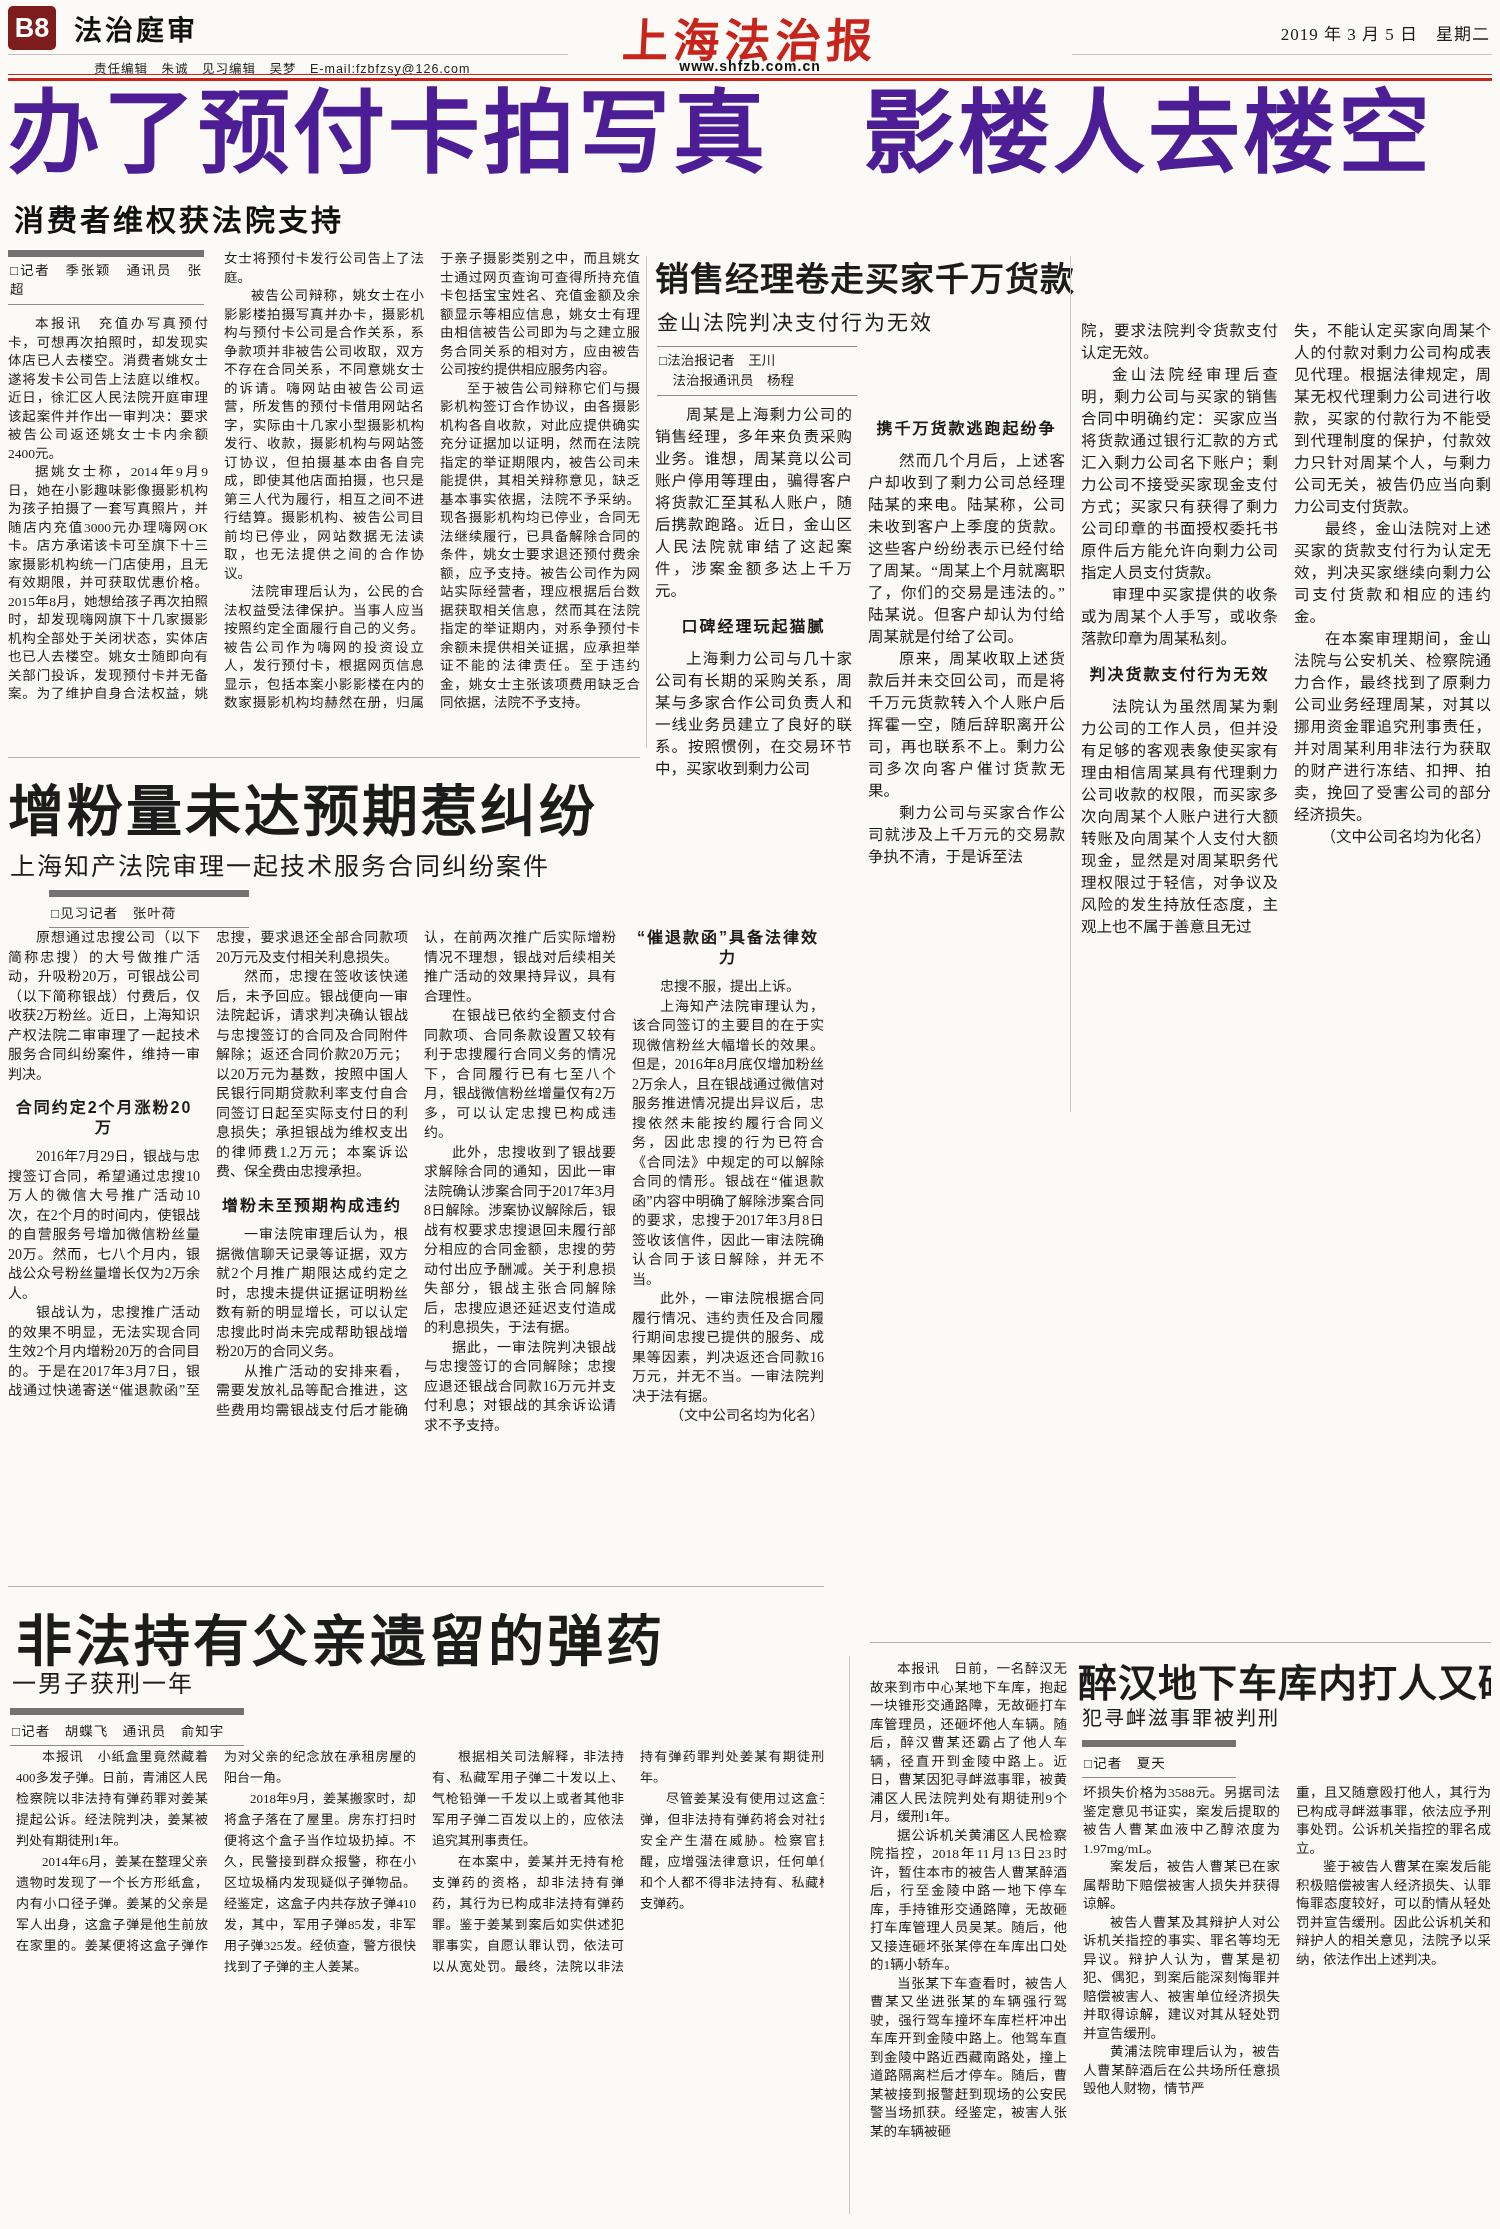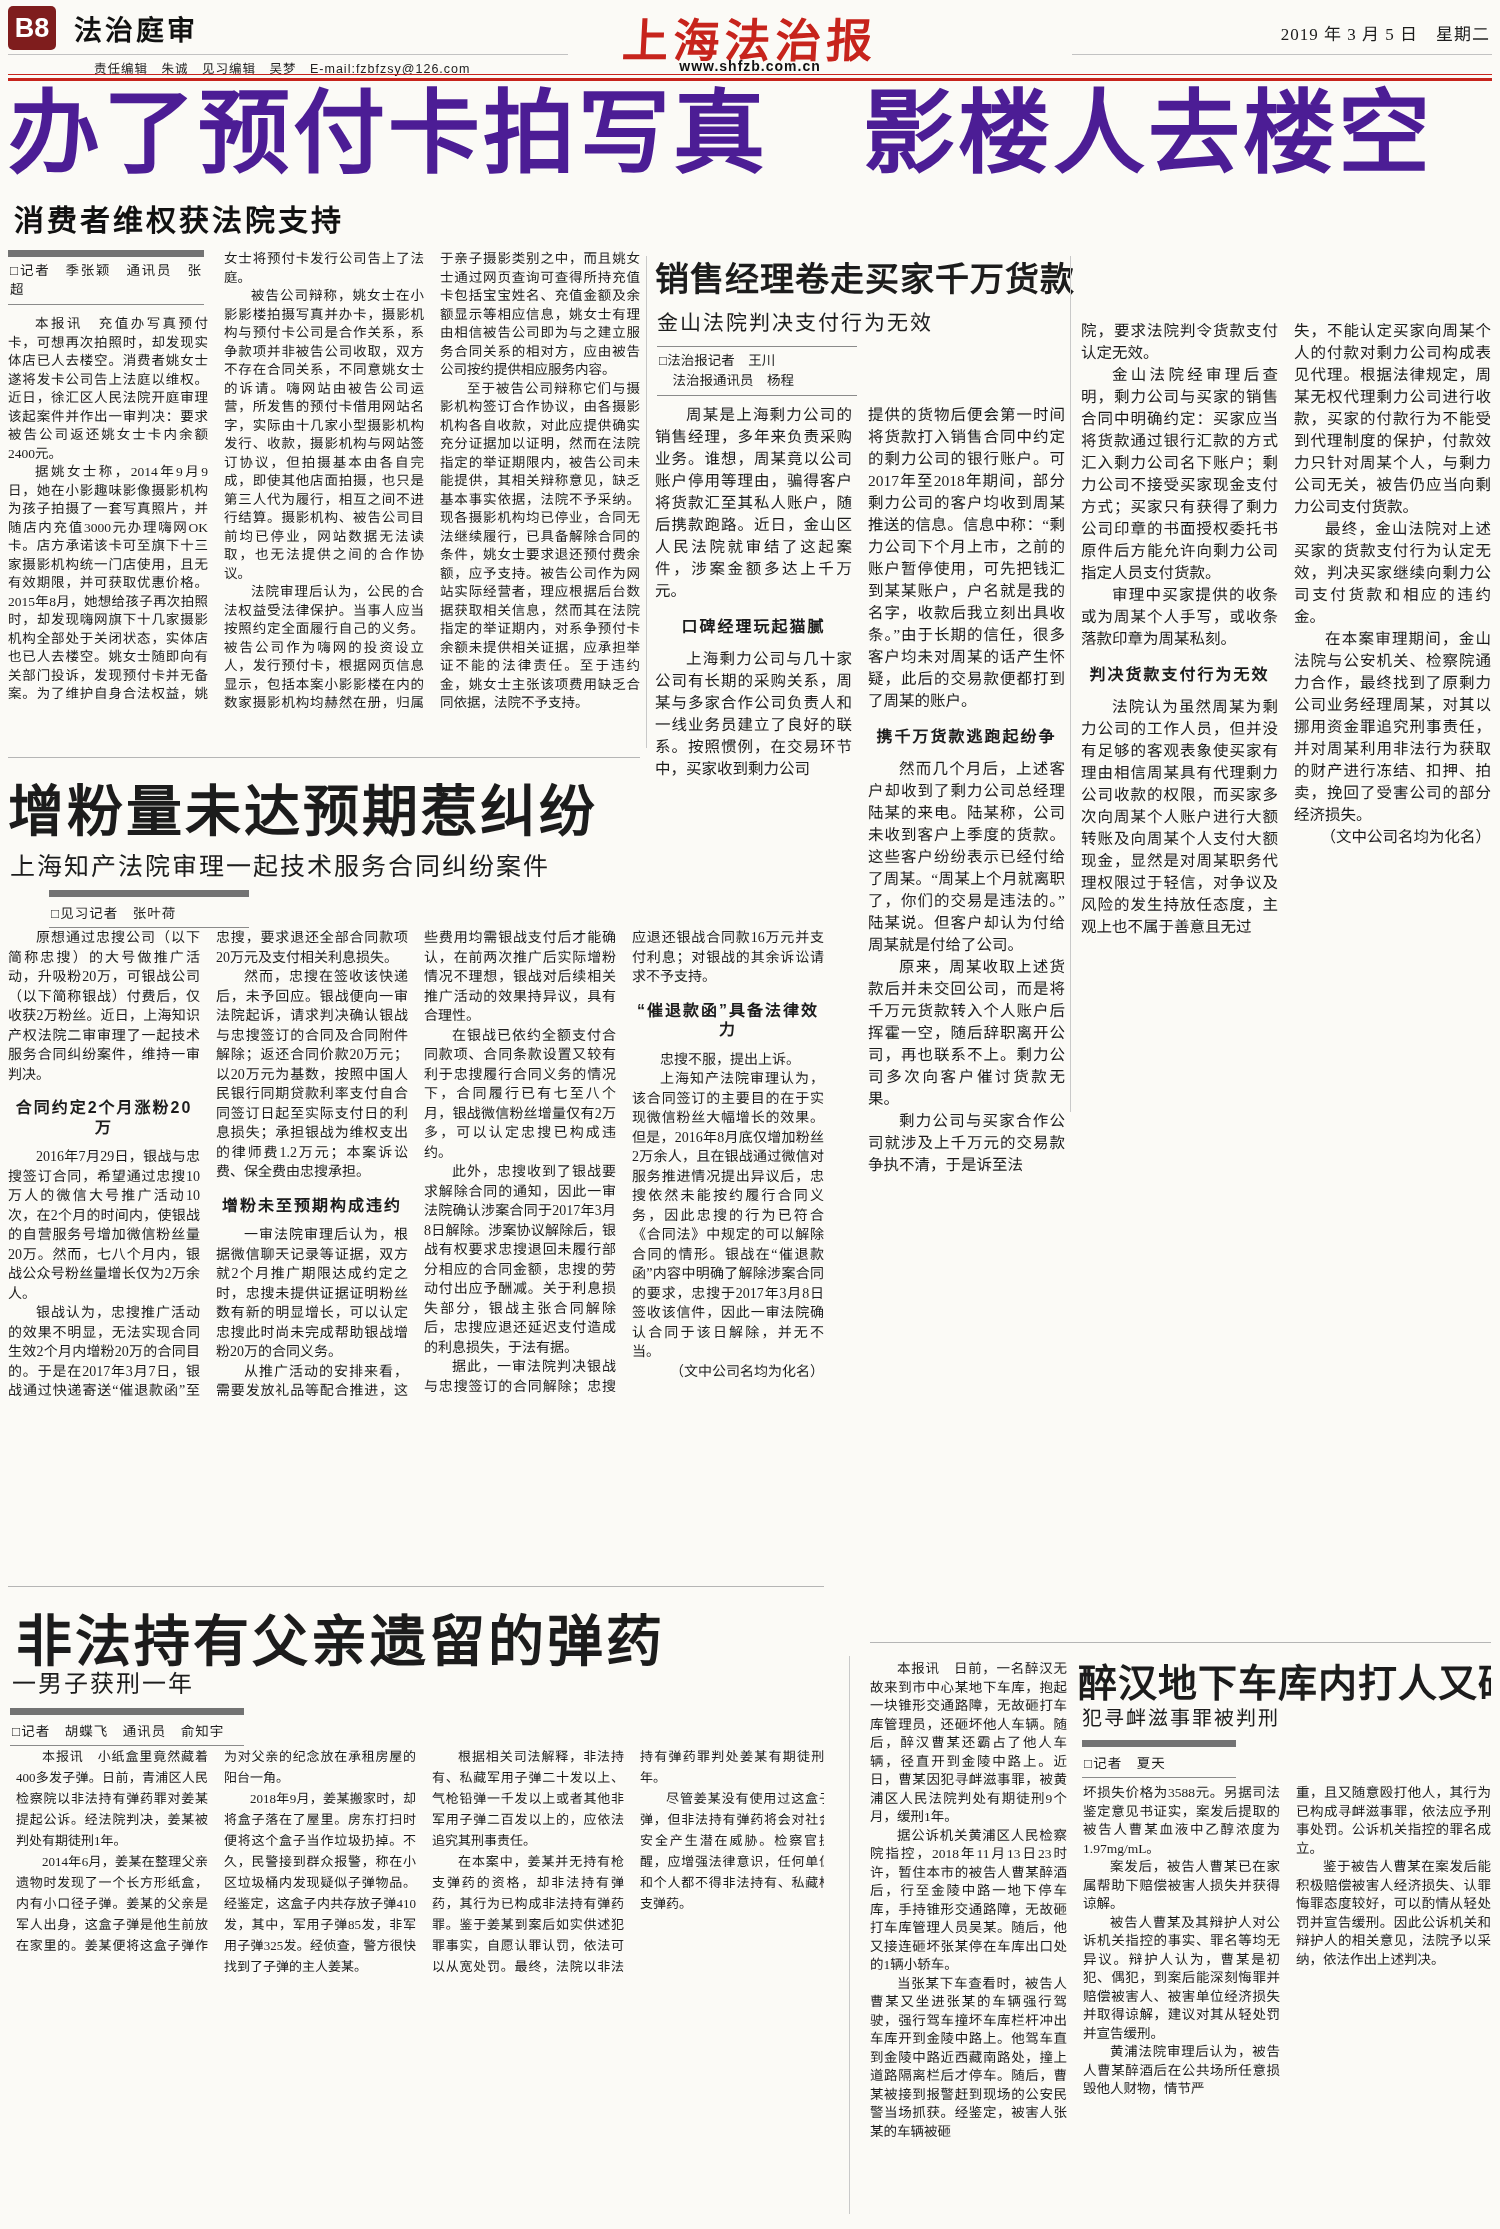--- a/index.html
+++ b/index.html
@@ -148,21 +148,20 @@
   <div class="sales-by">
     <div>□法治报记者　王川</div>
     <div>　法治报通讯员　杨程</div>
   </div>
   <div class="scol scolA body-txt">
       <p class="">周某是上海剩力公司的销售经理，多年来负责采购业务。谁想，周某竟以公司账户停用等理由，骗得客户将货款汇至其私人账户，随后携款跑路。近日，金山区人民法院就审结了这起案件，涉案金额多达上千万元。</p>
       <h4 class="h">口碑经理玩起猫腻</h4>
       <p class="">上海剩力公司与几十家公司有长期的采购关系，周某与多家合作公司负责人和一线业务员建立了良好的联系。按照惯例，在交易环节中，买家收到剩力公司</p>
     </div>
   <div class="scol scolB body-txt">
-      <p class="cont">提供的货物后便会第一时间将货款打入销售合同中约定的剩力公司的银行账户。可2017年至2018年期间，部分剩力公司的客户均收到周某推送的信息。信息中称：“剩力公司下个月上市，之前的账户暂停使用，可先把钱汇到某某账户，户名就是我的名字，收款后我立刻出具收条。”由于长期的信任，很多客户均未对周某的话产生怀疑，此后的交易款便都打到了周某的账户。</p>
       <h4 class="h">携千万货款逃跑起纷争</h4>
       <p class="">然而几个月后，上述客户却收到了剩力公司总经理陆某的来电。陆某称，公司未收到客户上季度的货款。这些客户纷纷表示已经付给了周某。“周某上个月就离职了，你们的交易是违法的。”陆某说。但客户却认为付给周某就是付给了公司。</p>
       <p class="">原来，周某收取上述货款后并未交回公司，而是将千万元货款转入个人账户后挥霍一空，随后辞职离开公司，再也联系不上。剩力公司多次向客户催讨货款无果。</p>
       <p class="">剩力公司与买家合作公司就涉及上千万元的交易款争执不清，于是诉至法</p>
     </div>
   <div class="scol scolC body-txt">
       <p class="cont">院，要求法院判令货款支付认定无效。</p>
       <p class="">金山法院经审理后查明，剩力公司与买家的销售合同中明确约定：买家应当将货款通过银行汇款的方式汇入剩力公司名下账户；剩力公司不接受买家现金支付方式；买家只有获得了剩力公司印章的书面授权委托书原件后方能允许向剩力公司指定人员支付货款。</p>
       <p class="">审理中买家提供的收条或为周某个人手写，或收条落款印章为周某私刻。</p>
       <h4 class="h">判决货款支付行为无效</h4>
@@ -188,20 +187,21 @@
       <p class="">然而，忠搜在签收该快递后，未予回应。银战便向一审法院起诉，请求判决确认银战与忠搜签订的合同及合同附件解除；返还合同价款20万元；以20万元为基数，按照中国人民银行同期贷款利率支付自合同签订日起至实际支付日的利息损失；承担银战为维权支出的律师费1.2万元；本案诉讼费、保全费由忠搜承担。</p>
       <h4 class="h">增粉未至预期构成违约</h4>
       <p class="">一审法院审理后认为，根据微信聊天记录等证据，双方就2个月推广期限达成约定之时，忠搜未提供证据证明粉丝数有新的明显增长，可以认定忠搜此时尚未完成帮助银战增粉20万的合同义务。</p>
       <p class="">从推广活动的安排来看，需要发放礼品等配合推进，这些费用均需银战支付后才能确认，在前两次推广后实际增粉情况不理想，银战对后续相关推广活动的效果持异议，具有合理性。</p>
       <p class="">在银战已依约全额支付合同款项、合同条款设置又较有利于忠搜履行合同义务的情况下，合同履行已有七至八个月，银战微信粉丝增量仅有2万多，可以认定忠搜已构成违约。</p>
       <p class="">此外，忠搜收到了银战要求解除合同的通知，因此一审法院确认涉案合同于2017年3月8日解除。涉案协议解除后，银战有权要求忠搜退回未履行部分相应的合同金额，忠搜的劳动付出应予酬减。关于利息损失部分，银战主张合同解除后，忠搜应退还延迟支付造成的利息损失，于法有据。</p>
       <p class="">据此，一审法院判决银战与忠搜签订的合同解除；忠搜应退还银战合同款16万元并支付利息；对银战的其余诉讼请求不予支持。</p>
       <h4 class="h">“催退款函”具备法律效力</h4>
       <p class="">忠搜不服，提出上诉。</p>
       <p class="">上海知产法院审理认为，该合同签订的主要目的在于实现微信粉丝大幅增长的效果。但是，2016年8月底仅增加粉丝2万余人，且在银战通过微信对服务推进情况提出异议后，忠搜依然未能按约履行合同义务，因此忠搜的行为已符合《合同法》中规定的可以解除合同的情形。银战在“催退款函”内容中明确了解除涉案合同的要求，忠搜于2017年3月8日签收该信件，因此一审法院确认合同于该日解除，并无不当。</p>
+      <p class="">此外，一审法院根据合同履行情况、违约责任及合同履行期间忠搜已提供的服务、成果等因素，判决返还合同款16万元，并无不当。一审法院判决于法有据。</p>
       <p class="end">（文中公司名均为化名）</p>
     </div>
 </section>
 
 <section class="art-ammo">
   <h2 class="ammo-hl" style="margin:0;">非法持有父亲遗留的弹药</h2>
   <div class="ammo-sub">一男子获刑一年</div>
   <div class="ammo-by byline">□记者　胡蝶飞　通讯员　俞知宇</div>
   <div class="ammo-body body-txt">
       <p class="">本报讯　小纸盒里竟然藏着400多发子弹。日前，青浦区人民检察院以非法持有弹药罪对姜某提起公诉。经法院判决，姜某被判处有期徒刑1年。</p>

